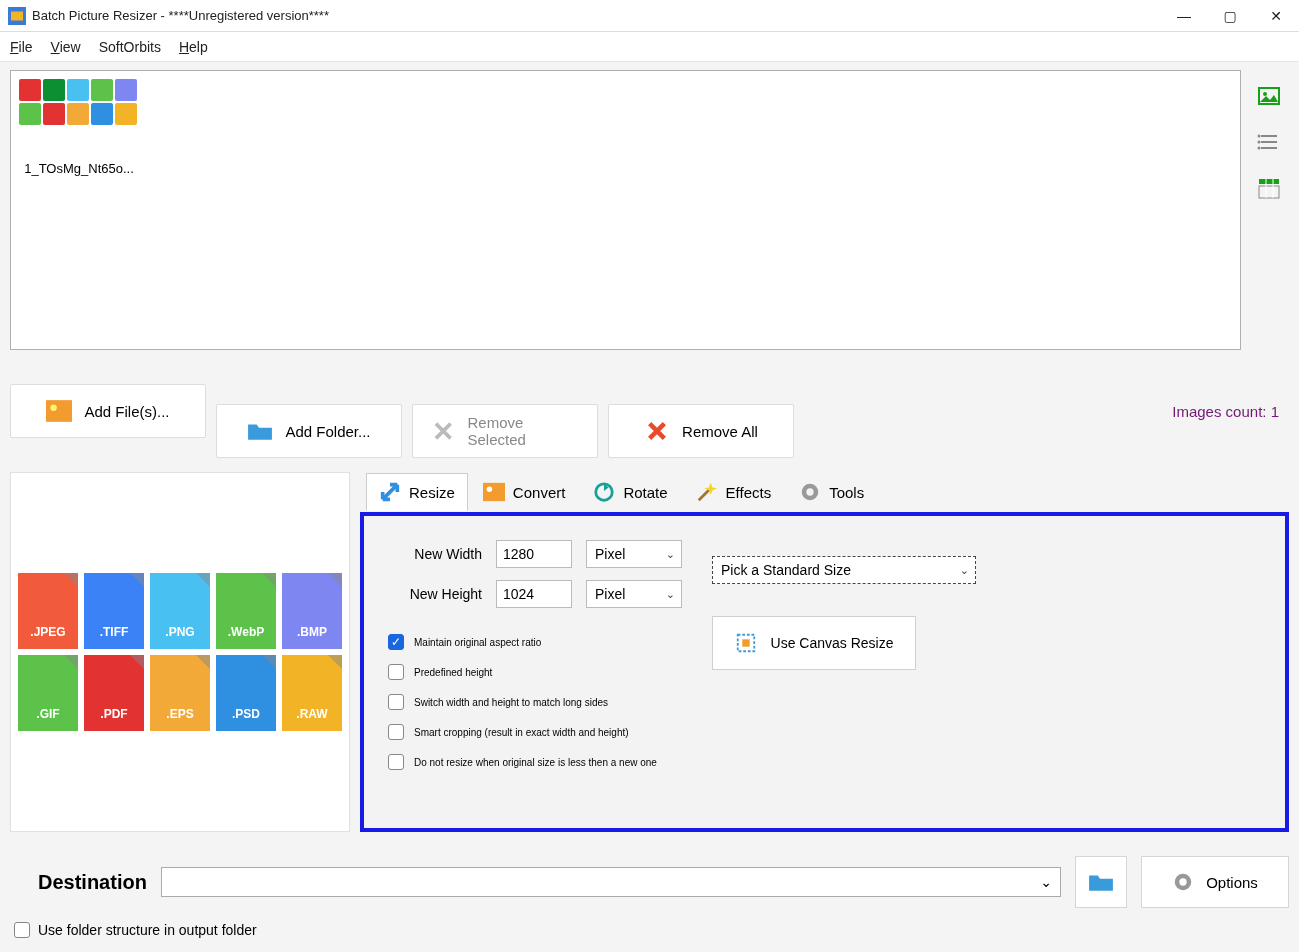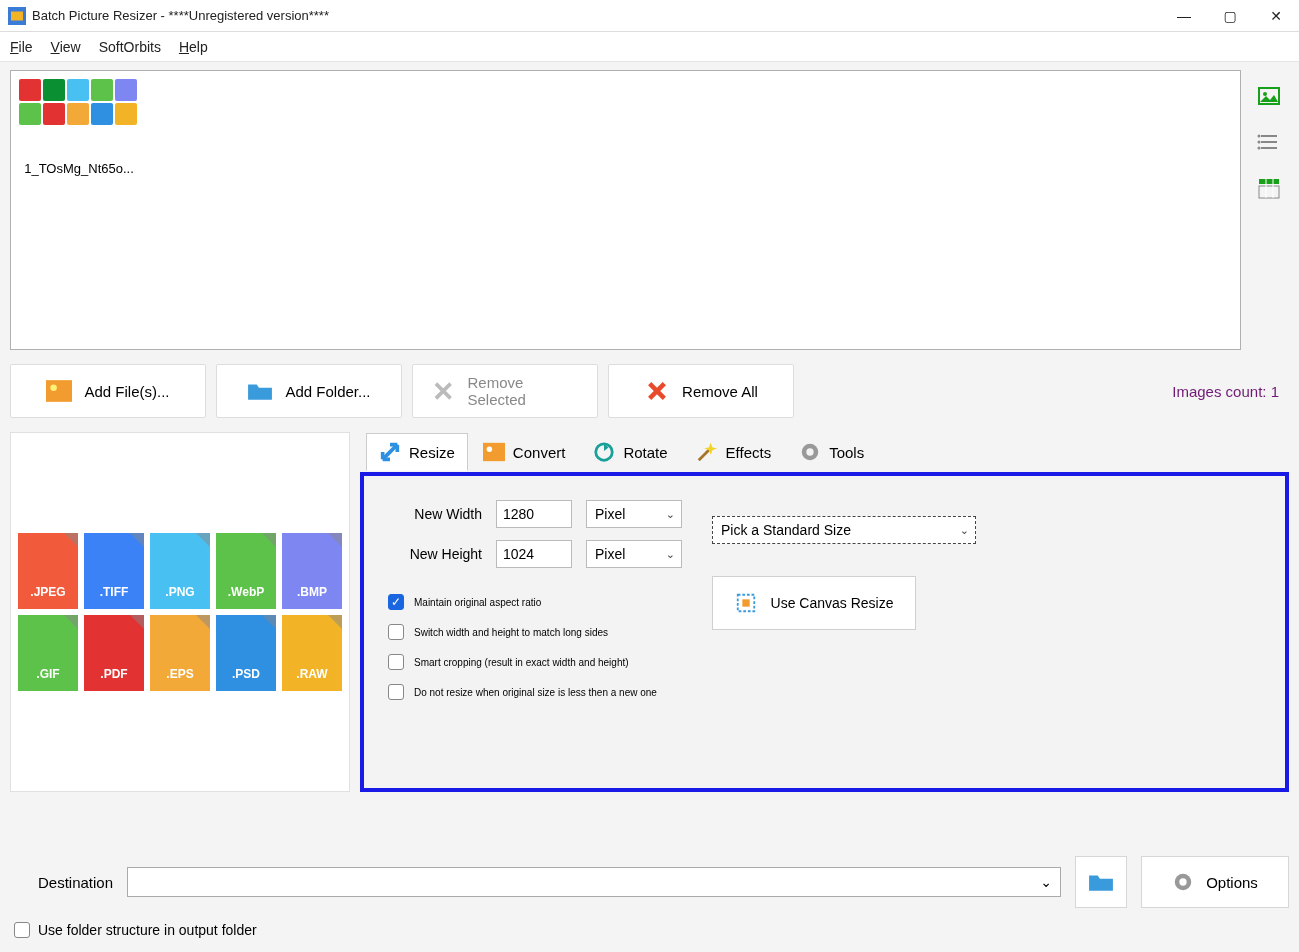--- a/index.html
+++ b/index.html
@@ -16,21 +16,21 @@
 .preview-row { display: flex; gap: 8px; }
 .preview-area { flex: 1; height: 280px; border: 1px solid #b0b0b0; background: #fff; padding: 8px; overflow: hidden; }
 .preview-item { width: 120px; text-align: center; font-size: 13px; }
 .file-icon-grid { display: grid; grid-template-columns: repeat(5, 22px); grid-template-rows: repeat(2, 22px); gap: 2px; margin-bottom: 36px; }
 .file-icon-grid .tile { width: 22px; height: 22px; border-radius: 2px; }
 .side-icons { width: 40px; display: flex; flex-direction: column; gap: 22px; align-items: center; padding-top: 14px; }
 .side-icon { width: 24px; height: 24px; cursor: default; }
 .toolbar-row { display: flex; gap: 10px; margin-top: 14px; align-items: center; }
 .tool-btn { height: 54px; border: 1px solid #ddd; background: #fff; display: flex; align-items: center; gap: 12px; padding: 0 18px; font-size: 15px; border-radius: 2px; }
 .tool-btn.w1 { width: 196px; justify-content: center; }
-.tool-btn.w2 { width: 186px; justify-content: center; }
+.tool-btn.w2 { width: 186px; justify-content: center; margin-top: 40px; }
 .tool-ico { width: 26px; height: 22px; }
 .img-count { margin-left: auto; font-size: 15px; color: #701a75; padding-right: 10px; }
 .main-row { display: flex; margin-top: 14px; gap: 10px; }
 .left-panel { width: 340px; height: 360px; background: #fff; border: 1px solid #e0e0e0; display: flex; align-items: center; justify-content: center; }
 .fmt-grid { display: grid; grid-template-columns: repeat(5, 60px); grid-template-rows: repeat(2, 76px); gap: 6px; }
 .fmt-tile { display: flex; align-items: flex-end; justify-content: center; color: #fff; font-size: 12px; font-weight: 600; padding-bottom: 10px; position: relative; }
 .fmt-tile::before { content: ""; position: absolute; top: 0; right: 0; border-width: 0 14px 14px 0; border-style: solid; border-color: transparent #888 transparent transparent; opacity: .5; }
 .right-panel { flex: 1; }
 .tabs { height: 40px; display: flex; align-items: center; gap: 2px; padding-left: 6px; }
 .tab { height: 38px; display: flex; align-items: center; gap: 8px; padding: 0 12px; font-size: 15px; border: 1px solid transparent; }
@@ -43,21 +43,21 @@
 .select { height: 28px; border: 1px solid #bbb; background: #fff; display: flex; align-items: center; padding: 0 8px; font-size: 14px; position: relative; }
 .select .chev { position: absolute; right: 6px; font-size: 11px; color: #444; }
 .sel-unit { width: 96px; }
 .sel-std { width: 264px; position: absolute; left: 348px; top: 40px; border: 1px dashed #444; }
 .check-row { display: flex; align-items: center; gap: 10px; margin: 14px 0; font-size: 10px; padding-left: 6px; }
 .cb { width: 16px; height: 16px; border: 1px solid #888; border-radius: 3px; background: #fff; display: inline-flex; align-items: center; justify-content: center; }
 .cb.checked { background: #1a66e0; border-color: #1a66e0; }
 .cb.checked::after { content: "✓"; color: #fff; font-size: 12px; }
 .canvas-btn { position: absolute; left: 348px; top: 100px; width: 204px; height: 54px; border: 1px solid #d0d0d0; background: #fff; display: flex; align-items: center; justify-content: center; gap: 14px; font-size: 14px; }
 .footer { position: absolute; bottom: 44px; left: 10px; right: 10px; display: flex; align-items: center; gap: 14px; }
-.dest-label { font-size: 15px; padding-left: 28px; }
+.dest-label { font-size: 20px; padding-left: 28px; font-weight: bold; }
 .dest-select { flex: 1; height: 30px; border: 1px solid #aaa; background: #fff; display: flex; align-items: center; justify-content: flex-end; padding: 0 8px; }
 .btn-small { width: 52px; height: 52px; border: 1px solid #d6d6d6; background: #fff; display: flex; align-items: center; justify-content: center; }
 .btn-options { width: 148px; height: 52px; border: 1px solid #d6d6d6; background: #fff; display: flex; align-items: center; justify-content: center; gap: 12px; font-size: 15px; }
 .btn-start { width: 148px; height: 52px; border: 1px solid #c4c4c4; background: #fbfbfb; display: flex; align-items: center; justify-content: center; gap: 14px; font-size: 16px; font-weight: 600; }
 .folder-check { position: absolute; bottom: 50px; left: 14px; display: flex; align-items: center; gap: 8px; font-size: 14px; }
 .xstriped { color: #888; }
 </style>
 </head>
 <body>
 
@@ -226,20 +226,24 @@
             <span>Pick a Standard Size</span>
             <span class="chev">⌄</span>
           </div>
 
         <div class="check-row" style="margin-top:26px">
             <span class="cb checked"></span>
             <span>Maintain original aspect ratio</span>
           </div>
         <div class="check-row">
             <span class="cb"></span>
+            <span>Predefined height</span>
+          </div>
+        <div class="check-row">
+            <span class="cb"></span>
             <span>Switch width and height to match long sides</span>
           </div>
         <div class="check-row">
             <span class="cb"></span>
             <span>Smart cropping (result in exact width and height)</span>
           </div>
         <div class="check-row">
             <span class="cb"></span>
             <span>Do not resize when original size is less then a new one</span>
           </div>

